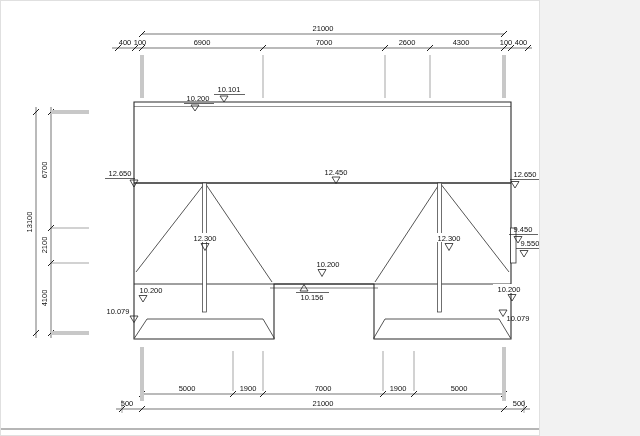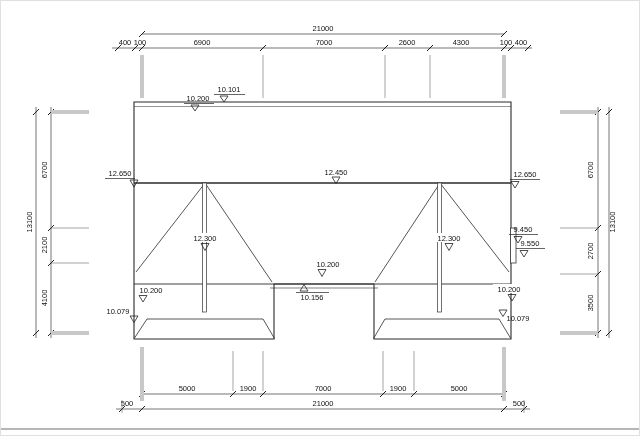--- a/index.html
+++ b/index.html
@@ -1,17 +1,17 @@
 <!DOCTYPE html>
 <html><head>
 <meta charset="utf-8">
 <style>
   html,body{margin:0;padding:0;background:#f2f2f2;}
   #page{
-    position:relative;width:640px;height:436px;background:#ffffff;
+    position:relative;width:540px;height:436px;background:#ffffff;
     border:1px solid #e0e0e0;box-sizing:border-box;overflow:hidden;
     font-family:"Liberation Sans", sans-serif;
   }
   svg{display:block;}
   text{
     font-family:"Liberation Sans", sans-serif;
     font-size:7.5px;fill:#111;
   }
   .dim-line{stroke:#3a3a3a;stroke-width:0.7;fill:none;}
   .tick{stroke:#1d1d1d;stroke-width:1;fill:none;}

